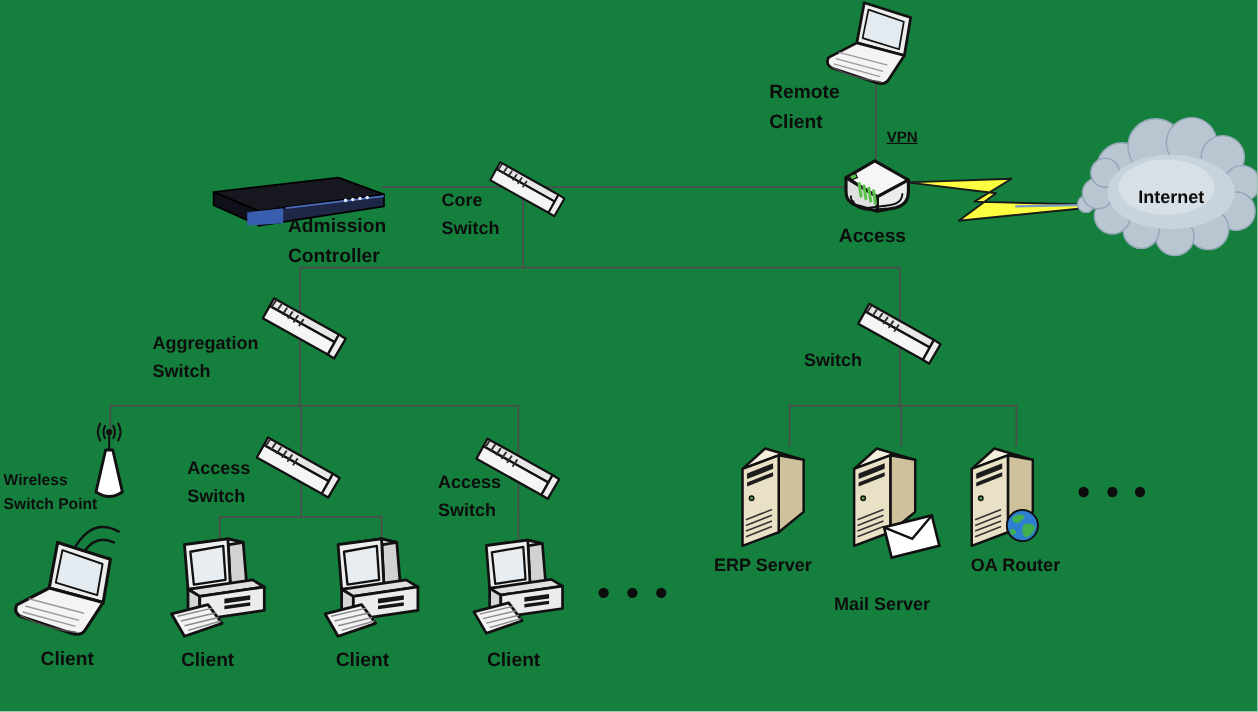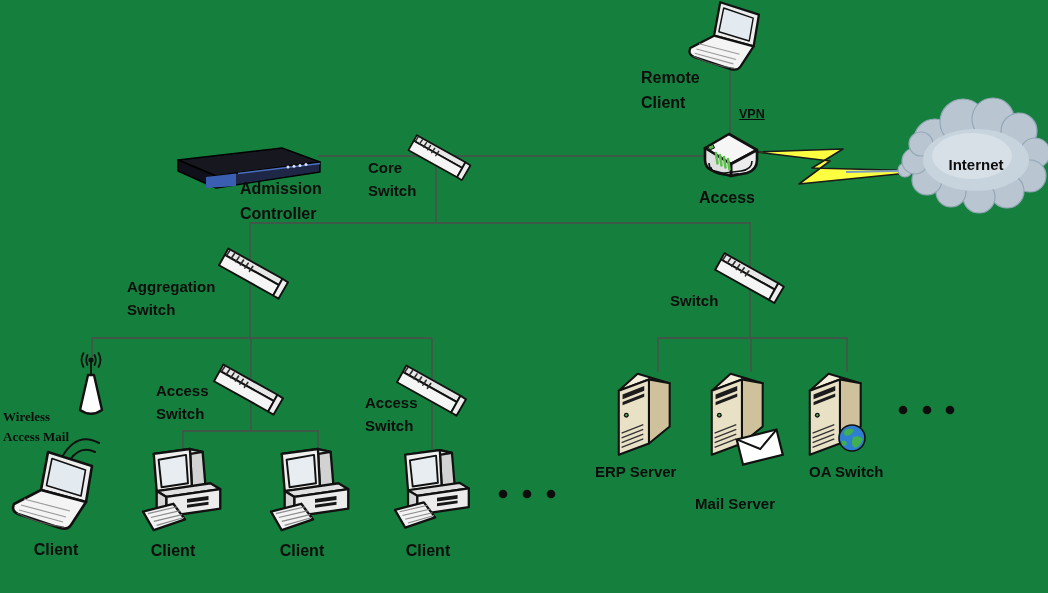--- a/index.html
+++ b/index.html
@@ -277,25 +277,25 @@
   </div>
   <div class="lbl fs15" style="left:670px;top:289px;">Switch</div>
   <div class="lbl fs15" style="left:156px;top:379px;">
     <div>Access</div>
     <div>Switch</div>
   </div>
   <div class="lbl fs15" style="left:365px;top:391px;">
     <div>Access</div>
     <div>Switch</div>
   </div>
-  <div class="lbl fs13" style="left:3px;top:407px;font-family:Liberation Serif, serif;">
+  <div class="lbl fs13" style="left:3px;top:390px;">
     <div>Wireless</div>
-    <div>Access Mail</div>
+    <div>Switch Point</div>
   </div>
   <div class="lbl fs15" style="left:595px;top:460px;">ERP Server</div>
   <div class="lbl fs15" style="left:695px;top:460px;margin-top:32px;">Mail Server</div>
-  <div class="lbl fs15" style="left:809px;top:460px;">OA Switch</div>
+  <div class="lbl fs15" style="left:809px;top:460px;">OA Router</div>
   <div class="lbl fs16 ctr" style="left:24px;top:538px;width:64px;">Client</div>
   <div class="lbl fs16 ctr" style="left:141px;top:539px;width:64px;">Client</div>
   <div class="lbl fs16 ctr" style="left:270px;top:539px;width:64px;">Client</div>
   <div class="lbl fs16 ctr" style="left:396px;top:539px;width:64px;">Client</div>
 
 </div>
 
 </body></html>

